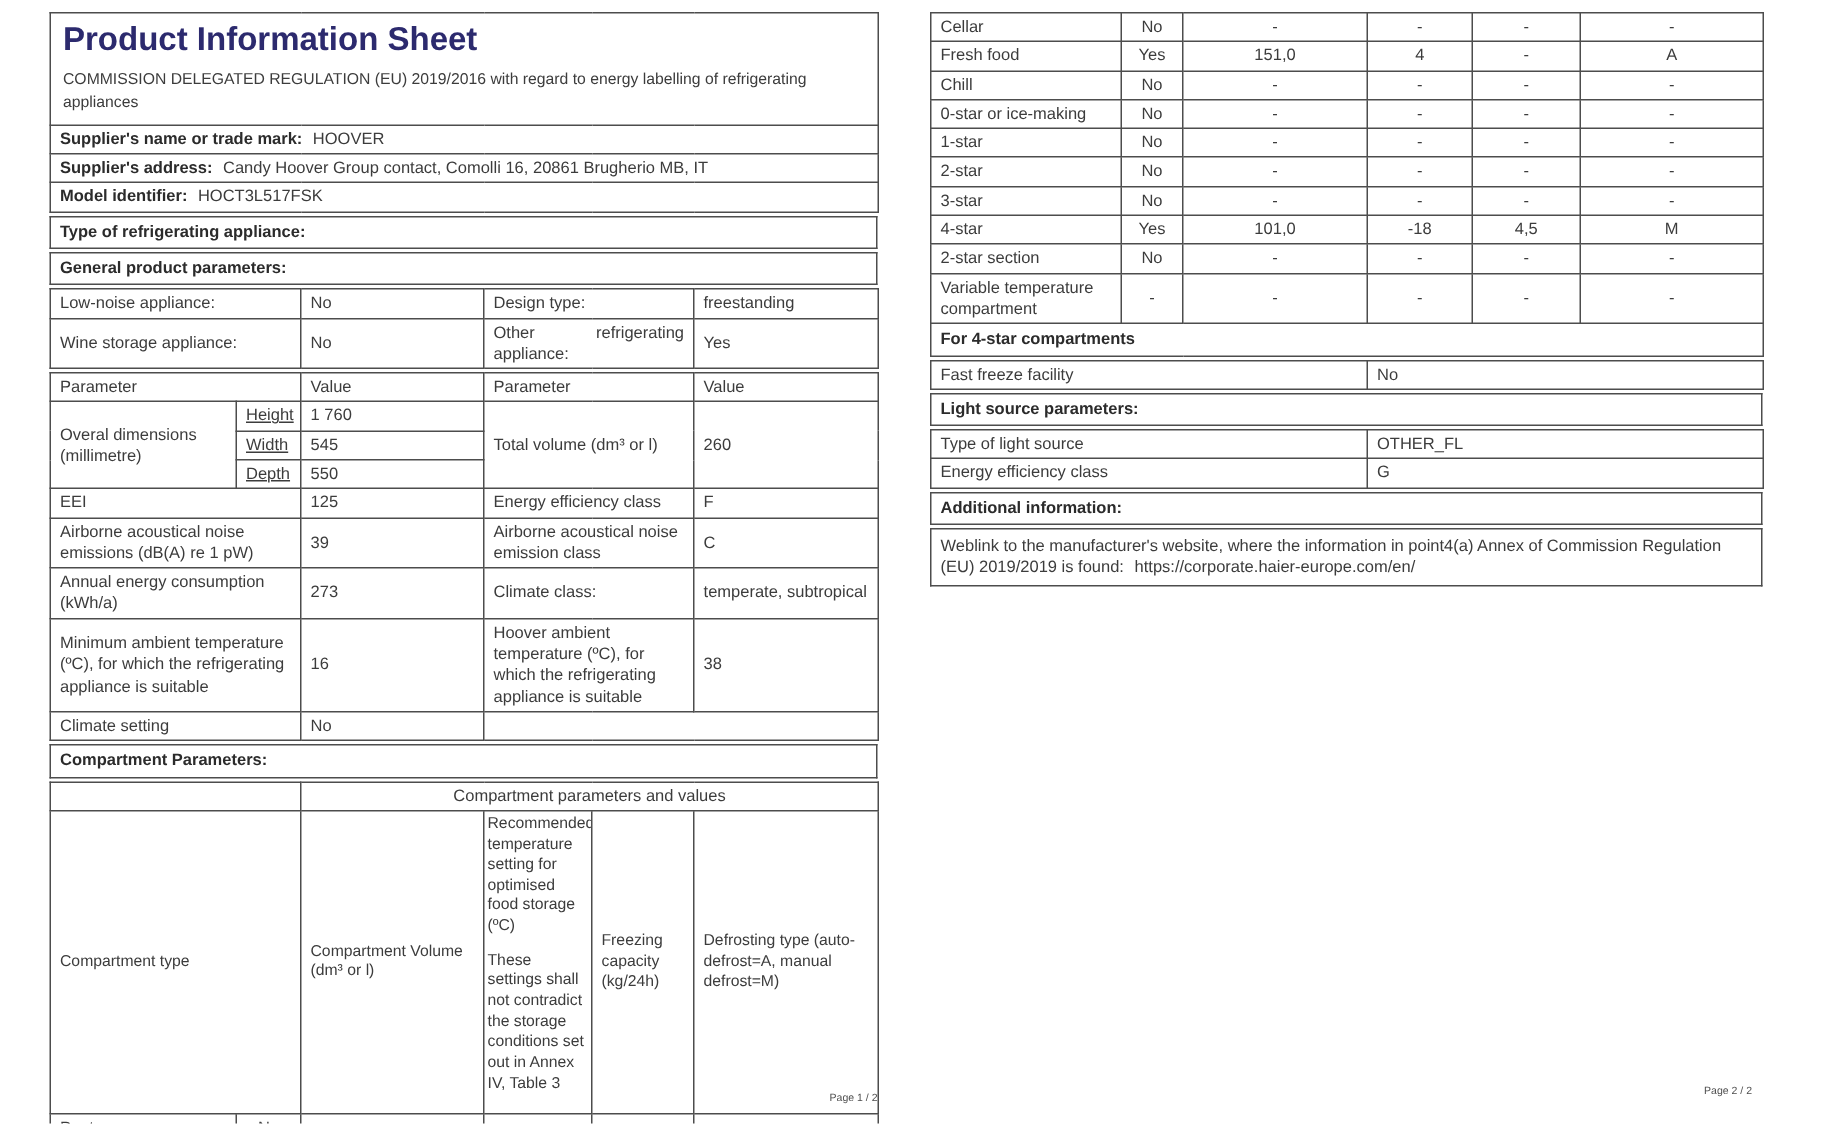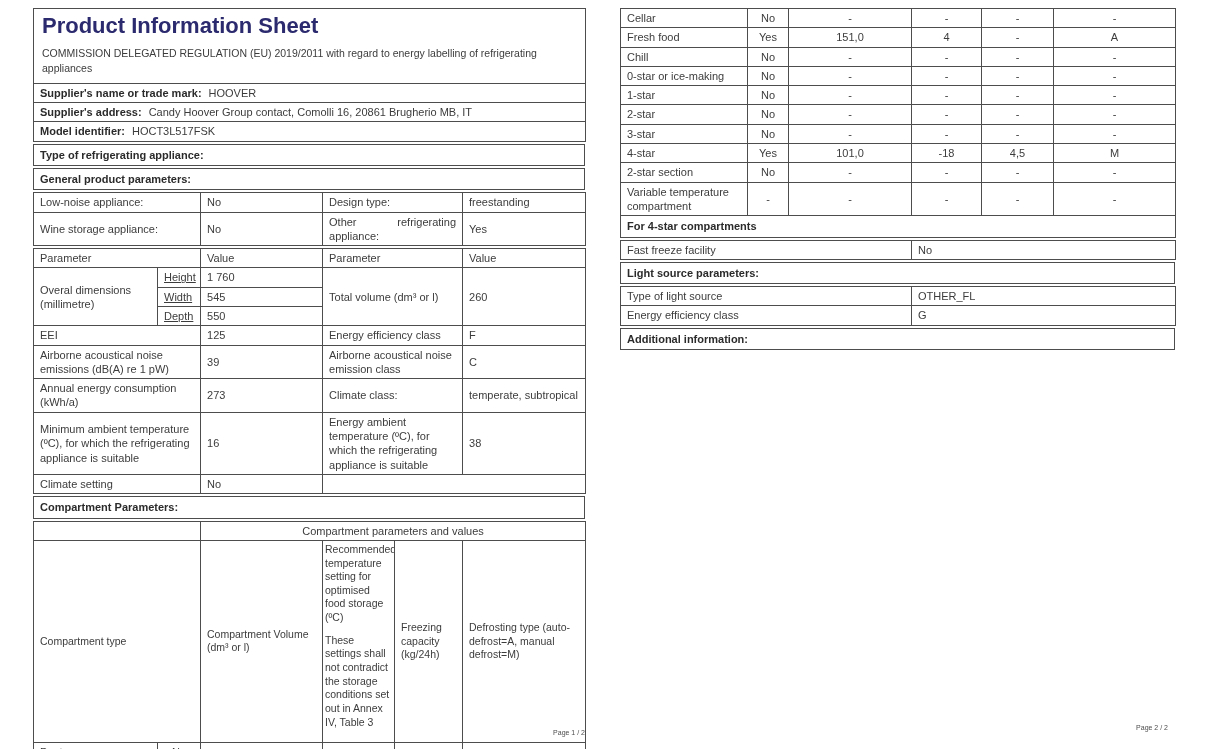--- a/index.html
+++ b/index.html
@@ -61,21 +61,21 @@
         <col style="width:43px">
         <col style="width:122px">
         <col style="width:72px">
         <col style="width:68px">
         <col style="width:123px">
       </colgroup>
     <tbody>
         <tr>
       <td colspan="6" class="title-cell">
         <div class="doc-title">Product Information Sheet</div>
-        <div class="doc-subtitle">COMMISSION DELEGATED REGULATION (EU) 2019/2011 with regard to energy labelling of refrigerating appliances</div>
+        <div class="doc-subtitle">COMMISSION DELEGATED REGULATION (EU) 2019/2016 with regard to energy labelling of refrigerating appliances</div>
       </td>
     </tr>
     <tr>
       <td colspan="6"><span class="lbl">Supplier's name or trade mark:</span><span class="val">HOOVER</span></td>
     </tr>
     <tr>
       <td colspan="6"><span class="lbl">Supplier's address:</span><span class="val">Candy Hoover Group contact, Comolli 16, 20861 Brugherio MB, IT</span></td>
     </tr>
     <tr>
       <td colspan="6"><span class="lbl">Model identifier:</span><span class="val">HOCT3L517FSK</span></td>
@@ -167,21 +167,21 @@
     </tr>
     <tr class="row-tall">
       <td colspan="2">Annual energy consumption (kWh/a)</td>
       <td>273</td>
       <td colspan="2">Climate class:</td>
       <td>temperate, subtropical</td>
     </tr>
     <tr class="row-minmax">
       <td colspan="2">Minimum ambient temperature (ºC), for which the refrigerating appliance is suitable</td>
       <td>16</td>
-      <td colspan="2">Energy ambient temperature (ºC), for which the refrigerating appliance is suitable</td>
+      <td colspan="2">Hoover ambient temperature (ºC), for which the refrigerating appliance is suitable</td>
       <td>38</td>
     </tr>
     <tr>
       <td colspan="2">Climate setting</td>
       <td>No</td>
       <td colspan="3"></td>
     </tr>
   </tbody>
     </table>
 
@@ -367,14 +367,24 @@
     </table>
 
   <table>
     <tbody>
         <tr class="section-header">
       <td>Additional information:</td>
     </tr>
   </tbody>
     </table>
 
+  <table>
+    <tbody>
+        <tr>
+      <td style="padding:4px 6px;">
+        <span>Weblink to the manufacturer's website, where the information in point4(a) Annex of Commission Regulation (EU) 2019/2019 is found:</span>
+        <span class="val" style="margin-left:4px;">https://corporate.haier-europe.com/en/</span>
+      </td>
+    </tr>
+  </tbody>
+    </table>
 </div>
 <div class="footer footer-2">Page 2 / 2</div>
 
 </body></html>

